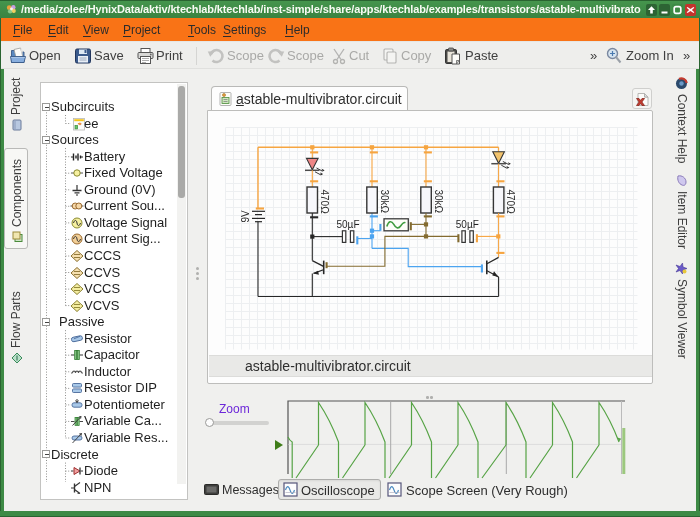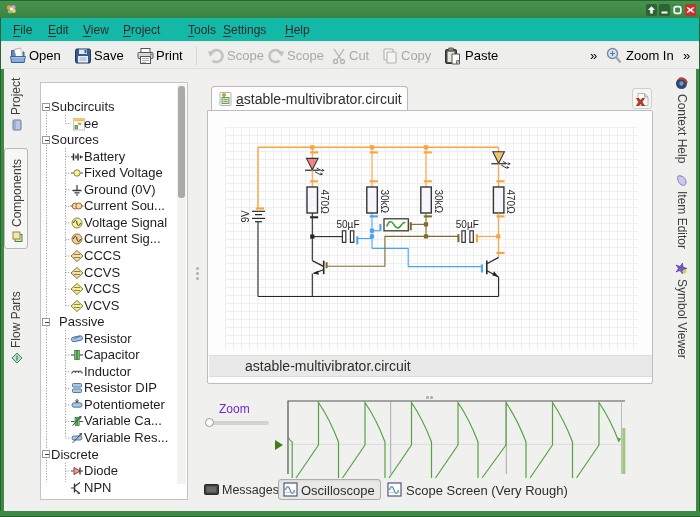--- a/index.html
+++ b/index.html
@@ -11,27 +11,27 @@
 
 #titlebar { position:absolute; left:0; top:0; width:700px; height:18px; background:linear-gradient(#45954d,#3a8341); border-top:1px solid #2a6331; }
 #titlebar .ticon { position:absolute; left:6px; top:3px; width:11px; height:11px; }
 #titlebar .ttext { position:absolute; left:21px; top:2px; width:622px; overflow:hidden; font-size:11px; font-weight:bold; color:#f8fbf4; white-space:nowrap; letter-spacing:-0.14px; }
 .wbtn { position:absolute; top:3px; width:11px; height:12px; border-radius:2px; }
 #wb1 { left:646px; background:#2d6434; }
 #wb2 { left:659px; background:#2d6434; }
 #wb3 { left:672px; background:#3d8a45; }
 #wb4 { left:685px; background:#c4332d; }
 
-#menubar { position:absolute; left:1px; top:18px; width:698px; height:23px; background:#14b8a6; }
+#menubar { position:absolute; left:1px; top:18px; width:698px; height:23px; background:#f97316; }
 #menubar span { position:absolute; top:5px; font-size:12px; color:#2c2c2c; }
 #menubar u { text-decoration:underline; text-underline-offset:2px; }
 
 #toolbar { position:absolute; left:1px; top:41px; width:698px; height:28px; background:#eeeeec; border-top:1px solid #e6e6e4; border-bottom:1px solid #e0e0de; }
 .tbi { position:absolute; top:4px; height:20px; }
-.tbt { position:absolute; top:6px; font-size:13px; color:#000000; white-space:nowrap; }
+.tbt { position:absolute; top:6px; font-size:13px; color:#404040; white-space:nowrap; }
 .tbt.dis { color:#a9a9a7; }
 #tsep { position:absolute; left:195px; top:5px; height:18px; width:1px; background:#d5d5d3; }
 
 .vtab { position:absolute; white-space:nowrap; font-size:12px; color:#3c3c3c; }
 .vtab.l { transform:rotate(-90deg); transform-origin:0 0; }
 .vtab.r { transform:rotate(90deg); transform-origin:0 0; }
 .vtab .vi { display:inline-block; vertical-align:middle; margin-right:4px; }
 #comp-tab { position:absolute; left:4px; top:148px; width:24px; height:101px; background:#f7f7f5; border:1px solid #b9b9b7; border-radius:3px; }
 
 #treepanel { position:absolute; left:40px; top:82px; width:148px; height:418px; background:#ffffff; border:1px solid #c3c3c1; }
@@ -67,20 +67,21 @@
 </head>
 <body>
 <div id="titlebar">
   <svg class="ticon" width="12" height="11" viewBox="0 0 12 11">
       <circle cx="3.5" cy="3.5" r="2.6" fill="#e8a03c"></circle>
       <circle cx="8" cy="3" r="2.4" fill="#c8a0e0"></circle>
       <circle cx="4.5" cy="7.5" r="2.4" fill="#8ac88a"></circle>
       <circle cx="8.5" cy="7" r="2.2" fill="#f0d060"></circle>
       <circle cx="6" cy="5" r="1.6" fill="#fdf4e8"></circle>
     </svg>
+  <span class="ttext">/media/zolee/HynixData/aktiv/ktechlab/ktechlab/inst-simple/share/apps/ktechlab/examples/transistors/astable-multivibrato</span>
   <div class="wbtn" id="wb1">
       <svg width="11" height="12" viewBox="0 0 11 12">
         <path d="M5.5 2.2 L9 6 L6.8 6 L6.8 9.5 L4.2 9.5 L4.2 6 L2 6 Z" fill="#fff"></path>
       </svg>
     </div>
   <div class="wbtn" id="wb2">
       <svg width="11" height="12" viewBox="0 0 11 12">
         <rect x="2.5" y="7.5" width="6" height="2" fill="#fff"></rect>
       </svg>
     </div>

